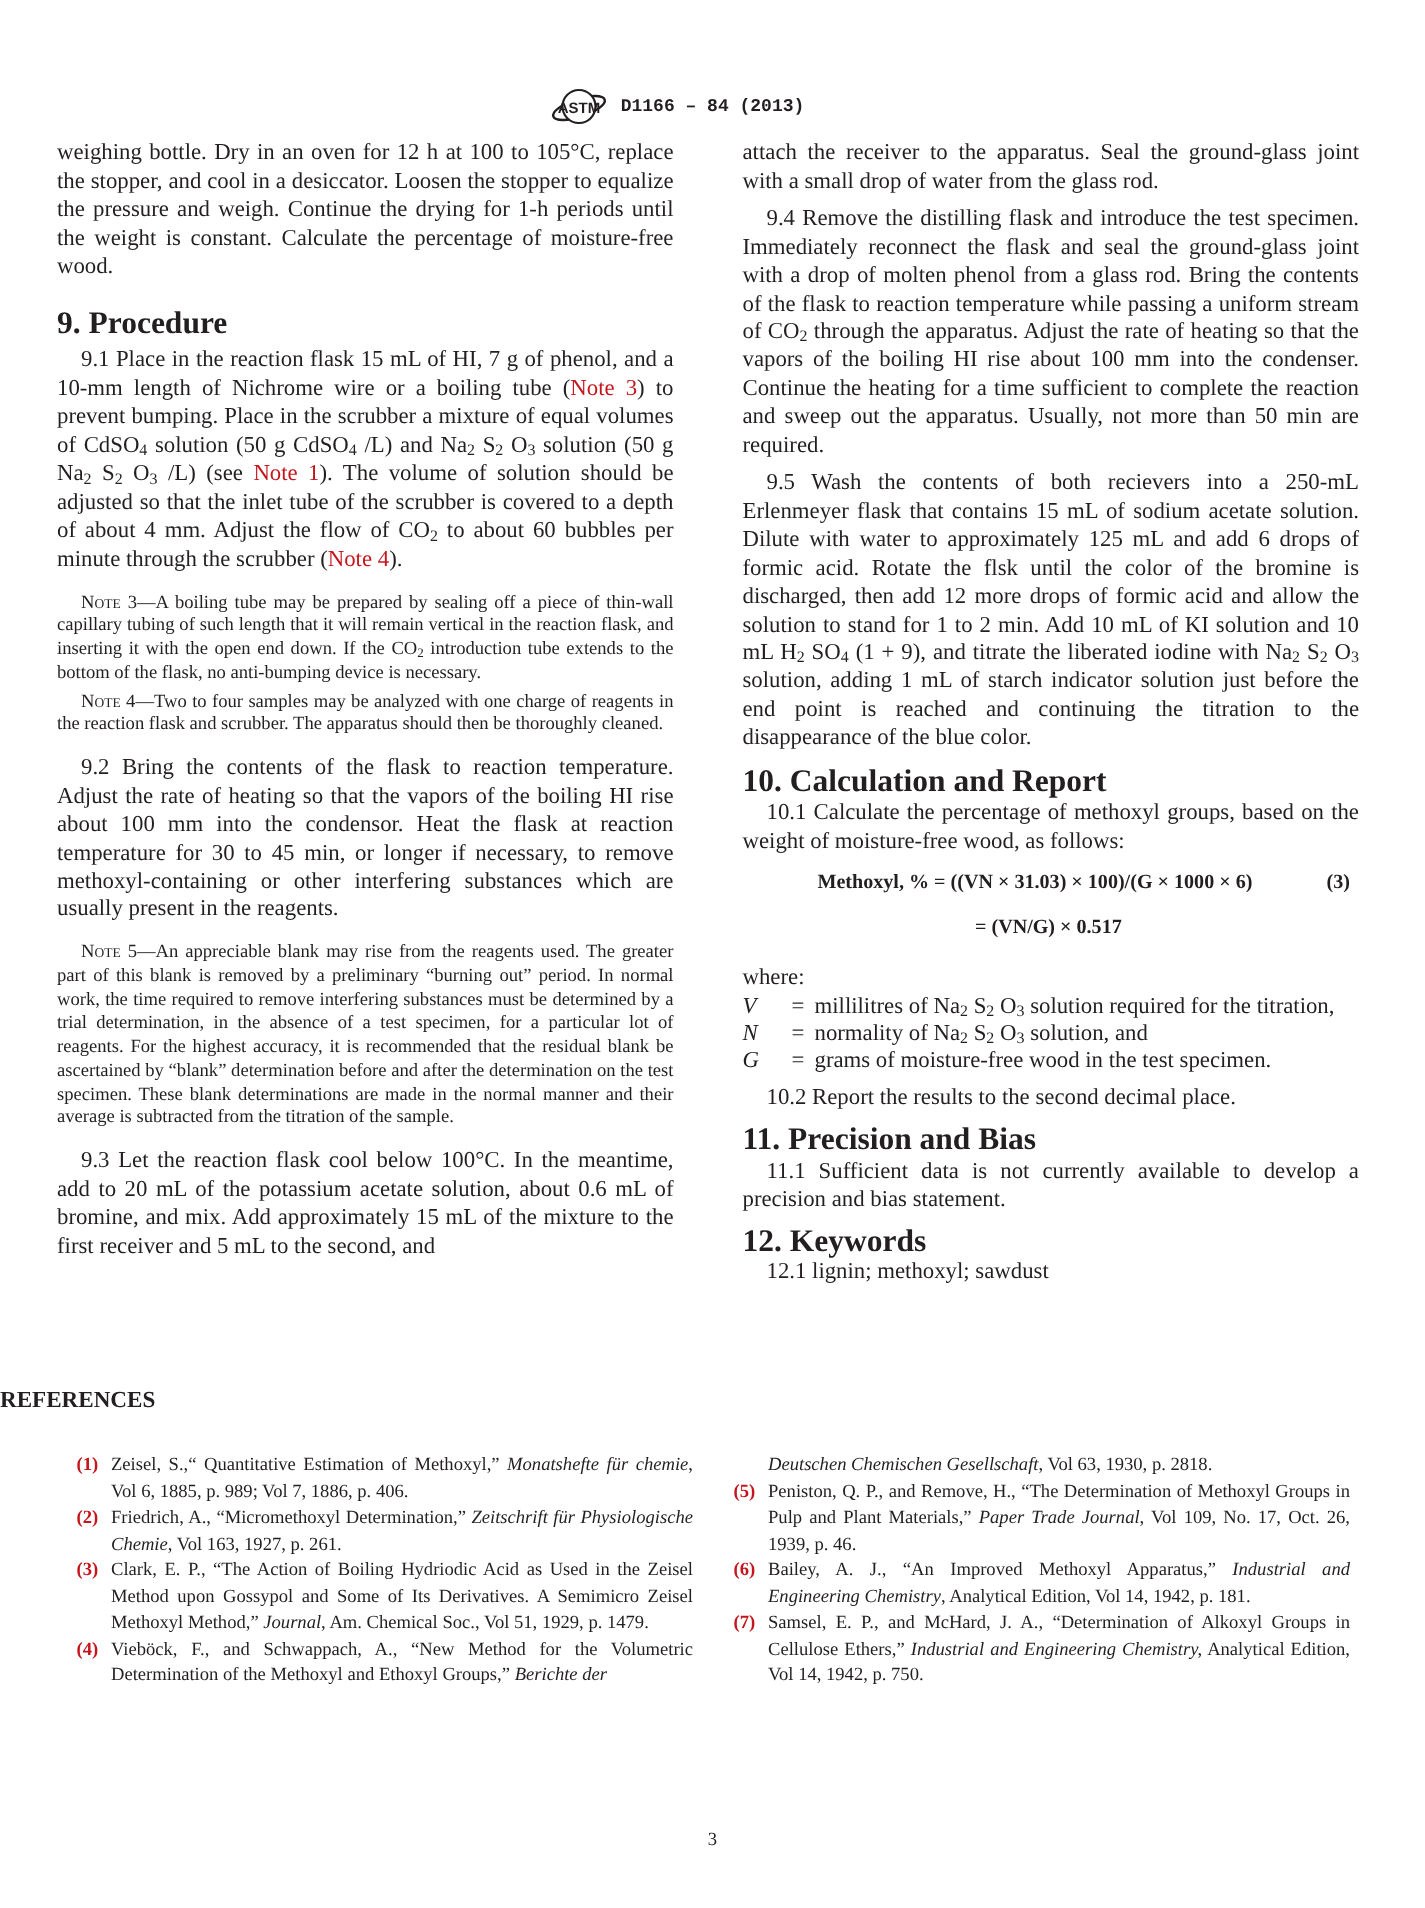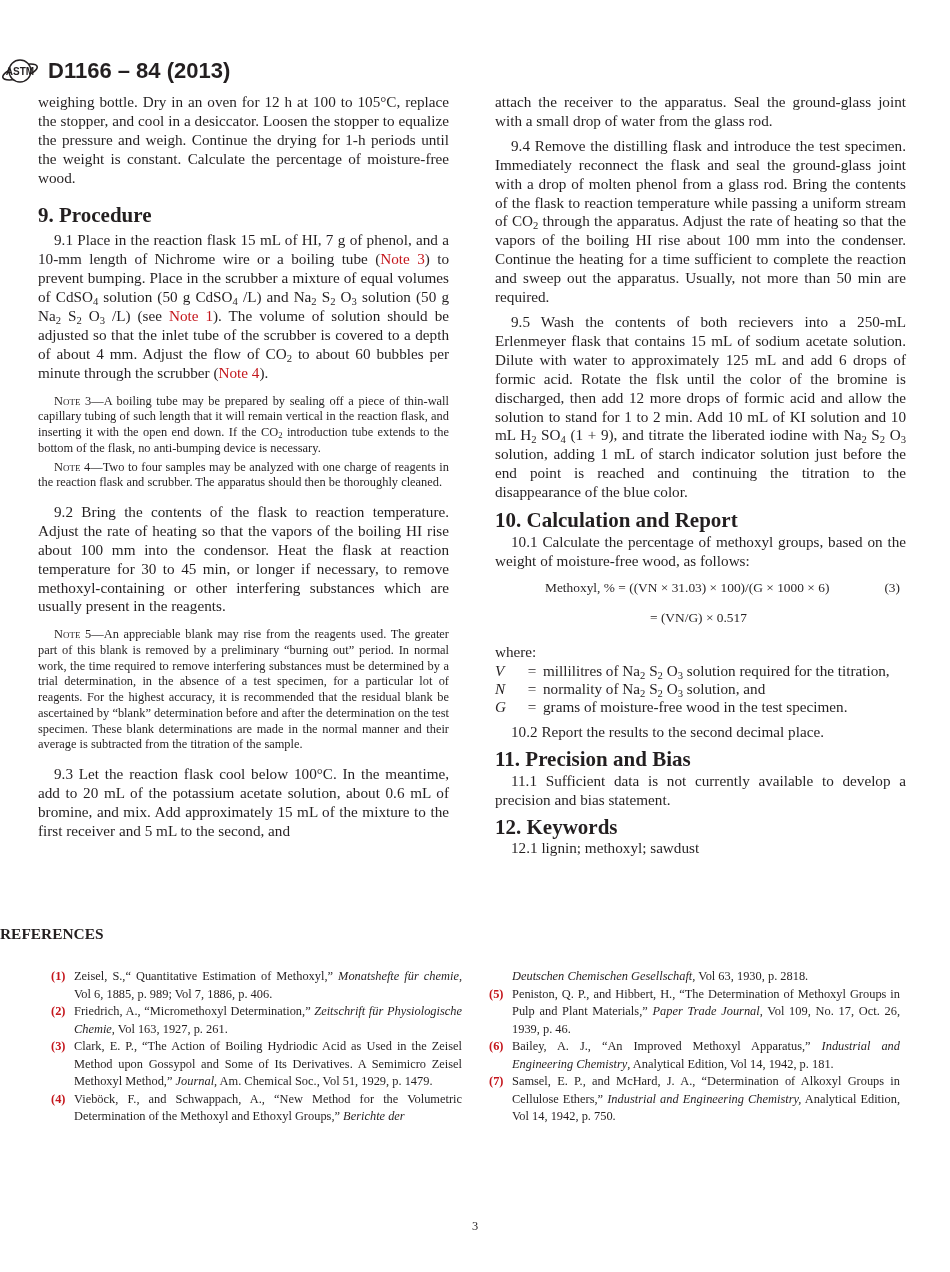--- a/index.html
+++ b/index.html
@@ -1,33 +1,33 @@
 <!DOCTYPE html>
 <html><head>
 <meta charset="utf-8">
 <style>
   html, body { margin:0; padding:0; background:#ffffff; }
   body { width:950px; height:1272px; position:relative; overflow:hidden; color:#231f20;
          font-family:"Liberation Serif", "DejaVu Serif", serif; }
-  .header { position:absolute; top:56px; left:0; width:902px; }
+  .header { position:absolute; top:56px; left:0; width:902px; text-align:center; }
   .header .logo { display:inline-block; vertical-align:middle; width:40px; height:30px; margin-right:4px; }
-  .header .title { display:inline-block; vertical-align:middle; font-family:Liberation Sans, sans-serif;
-                   font-weight:bold; font-size:22px; color:#231f20; }
+  .header .title { display:inline-block; vertical-align:middle; font-family:Liberation Mono, monospace;
+                   font-weight:bold; font-size:12px; color:#231f20; }
   .col { position:absolute; top:93px; width:411px; font-size:15.2px; line-height:18.9px; text-align:justify; }
   .col.left { left:38px; }
   .col.right { left:495px; }
   p { margin:0; }
   .ind { text-indent:16px; }
   .sec { font-weight:bold; font-size:21px; margin-top:12px; margin-bottom:7px; }
   .gap { margin-top:6px; }
   .note { font-size:12.4px; line-height:15.7px; text-indent:16px; }
   .note .nt { font-variant:small-caps; }
   .link { color:#c4161c; }
   sub { font-size:0.7em; vertical-align:-0.25em; line-height:0; }
-  .formula { font-size:13.4px; text-align:left; }
+  .formula { font-size:13.4px; text-align:left;font-weight:bold; }
   .defs { width:100%; border-collapse:collapse; font-size:15.2px; line-height:18.4px; }
   .defs td { vertical-align:top; padding:0; }
   .defs .var { width:26px; font-style:italic; }
   .defs .eq { width:22px; text-align:center; }
   .refs-title { position:absolute; top:925px; left:0; width:950px; text-align:left; font-weight:bold; font-size:15.4px; }
   .refs { position:absolute; top:968px; width:411px; font-size:12.4px; line-height:17.5px; text-align:justify; }
   .refs.left { left:51px; }
   .refs.right { left:489px; }
   .ref { position:relative; padding-left:23px; }
   .ref .num { position:absolute; left:0; top:0; color:#c4161c; font-weight:bold; }
@@ -121,18 +121,18 @@
 
 <div class="refs left">
   <div class="ref"><span class="num">(1)</span><span>Zeisel, S.,“ Quantitative Estimation of Methoxyl,” </span><i>Monatshefte für chemie</i><span>, Vol 6, 1885, p. 989; Vol 7, 1886, p. 406.</span></div>
   <div class="ref"><span class="num">(2)</span><span>Friedrich, A., “Micromethoxyl Determination,” </span><i>Zeitschrift für Physiologische Chemie</i><span>, Vol 163, 1927, p. 261.</span></div>
   <div class="ref"><span class="num">(3)</span><span>Clark, E. P., “The Action of Boiling Hydriodic Acid as Used in the Zeisel Method upon Gossypol and Some of Its Derivatives. A Semimicro Zeisel Methoxyl Method,” </span><i>Journal</i><span>, Am. Chemical Soc., Vol 51, 1929, p. 1479.</span></div>
   <div class="ref"><span class="num">(4)</span><span>Vieböck, F., and Schwappach, A., “New Method for the Volumetric Determination of the Methoxyl and Ethoxyl Groups,” </span><i>Berichte der</i></div>
 </div>
 
 <div class="refs right">
   <div class="ref cont"><i>Deutschen Chemischen Gesellschaft</i><span>, Vol 63, 1930, p. 2818.</span></div>
-  <div class="ref"><span class="num">(5)</span><span>Peniston, Q. P., and Hibbert, H., “The Determination of Methoxyl Groups in Pulp and Plant Materials,” </span><i>Paper Trade Journal</i><span>, Vol 109, No. 17, Oct. 26, 1939, p. 46.</span></div>
+  <div class="ref"><span class="num">(5)</span><span>Peniston, Q. P., and Remove, H., “The Determination of Methoxyl Groups in Pulp and Plant Materials,” </span><i>Paper Trade Journal</i><span>, Vol 109, No. 17, Oct. 26, 1939, p. 46.</span></div>
   <div class="ref"><span class="num">(6)</span><span>Bailey, A. J., “An Improved Methoxyl Apparatus,” </span><i>Industrial and Engineering Chemistry</i><span>, Analytical Edition, Vol 14, 1942, p. 181.</span></div>
   <div class="ref"><span class="num">(7)</span><span>Samsel, E. P., and McHard, J. A., “Determination of Alkoxyl Groups in Cellulose Ethers,” </span><i>Industrial and Engineering Chemistry,</i><span> Analytical Edition, Vol 14, 1942, p. 750.</span></div>
 </div>
 
 <div class="page-num">3</div>
 
 </body></html>

